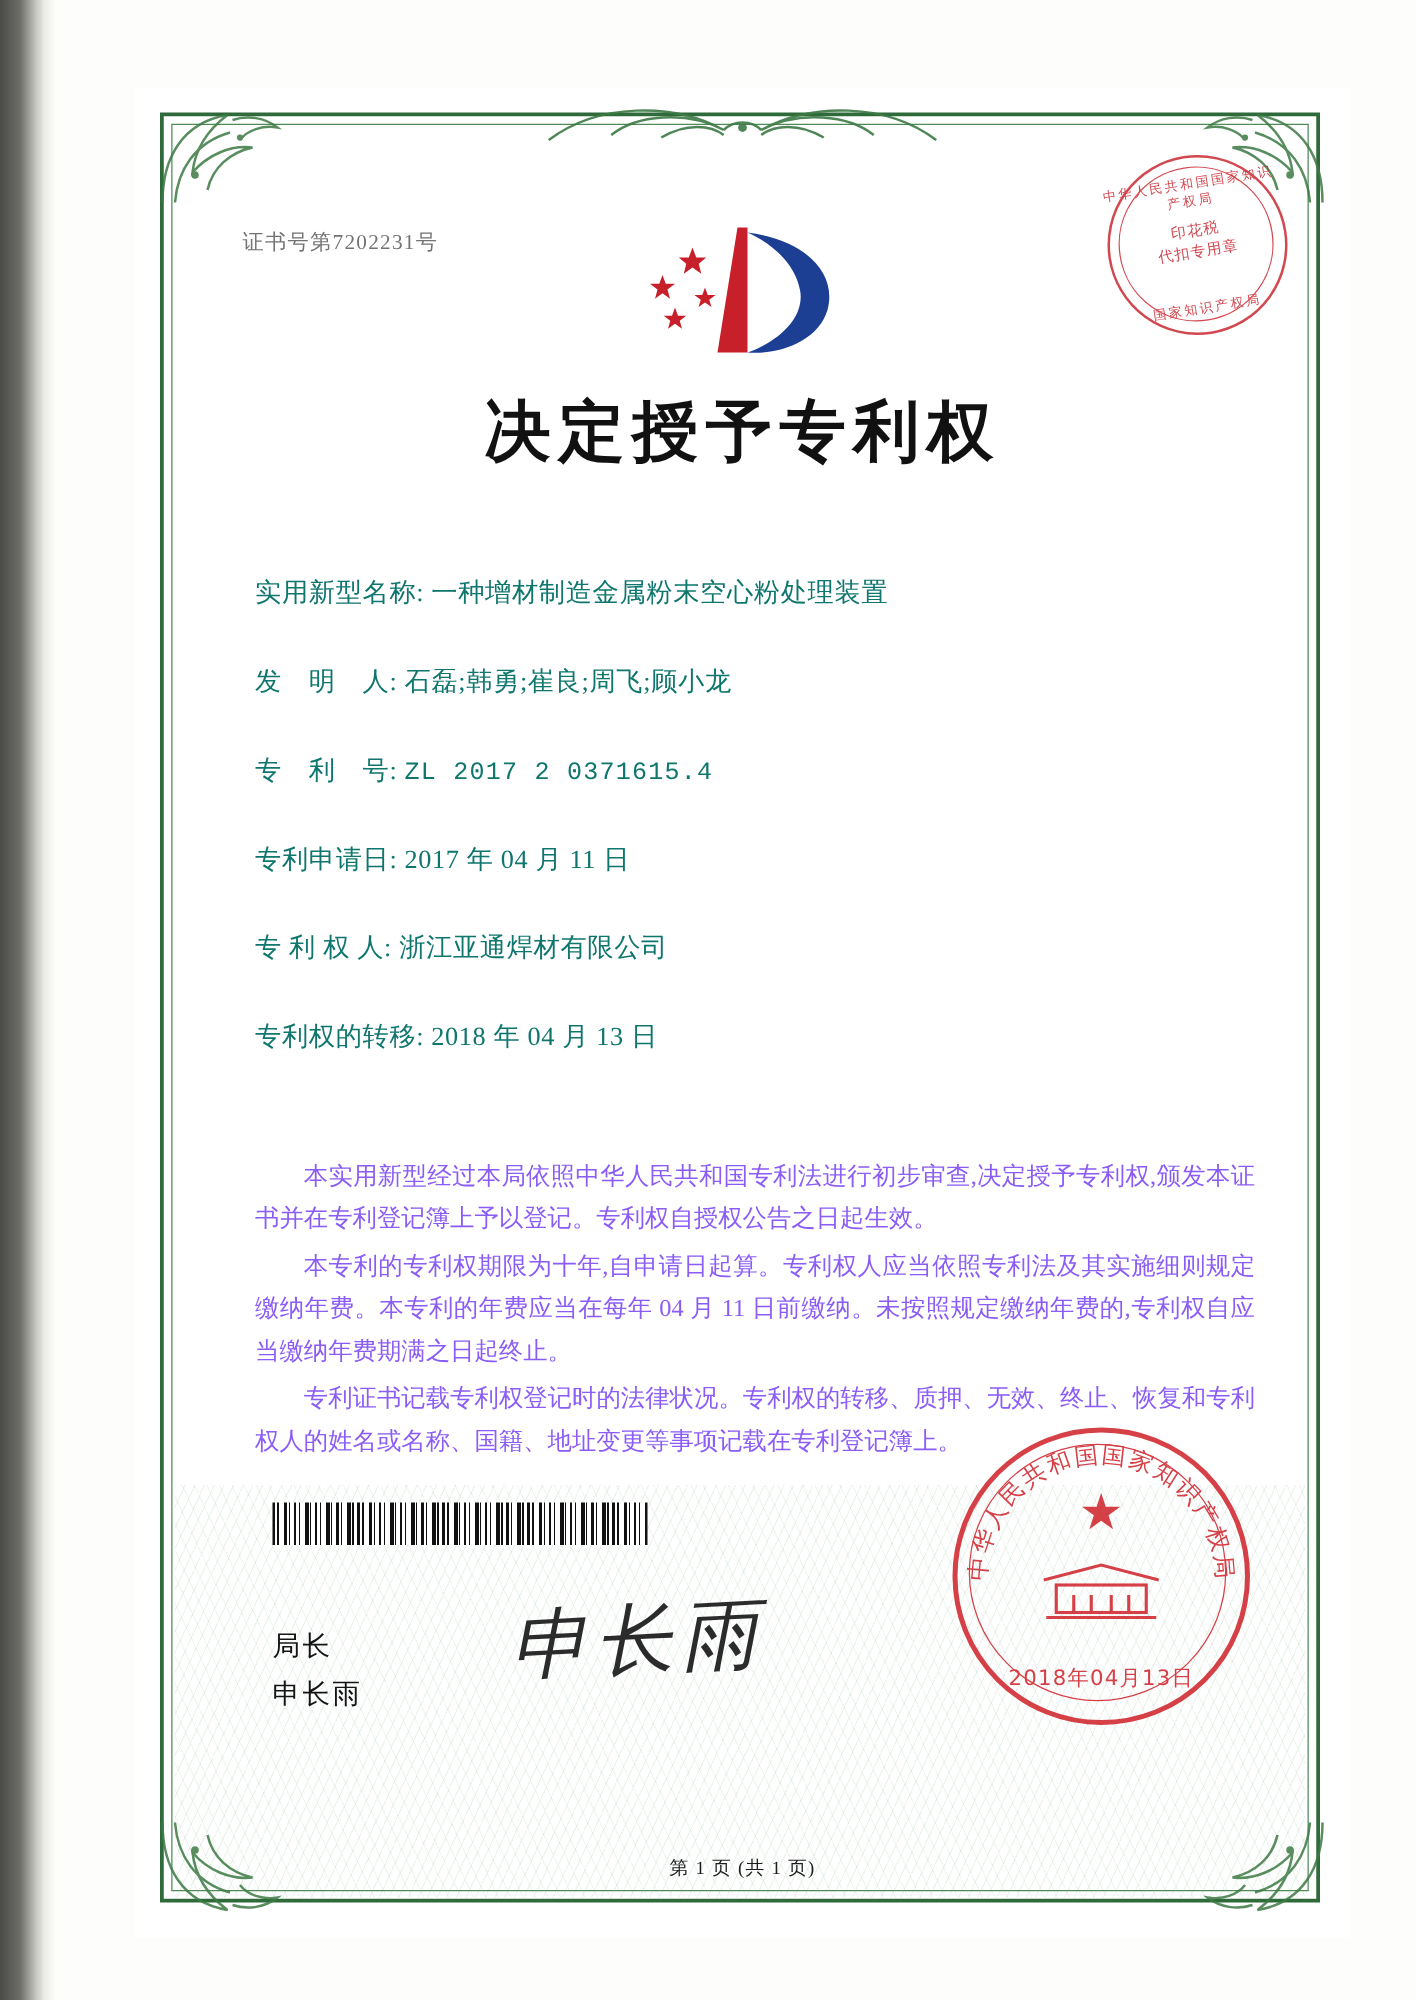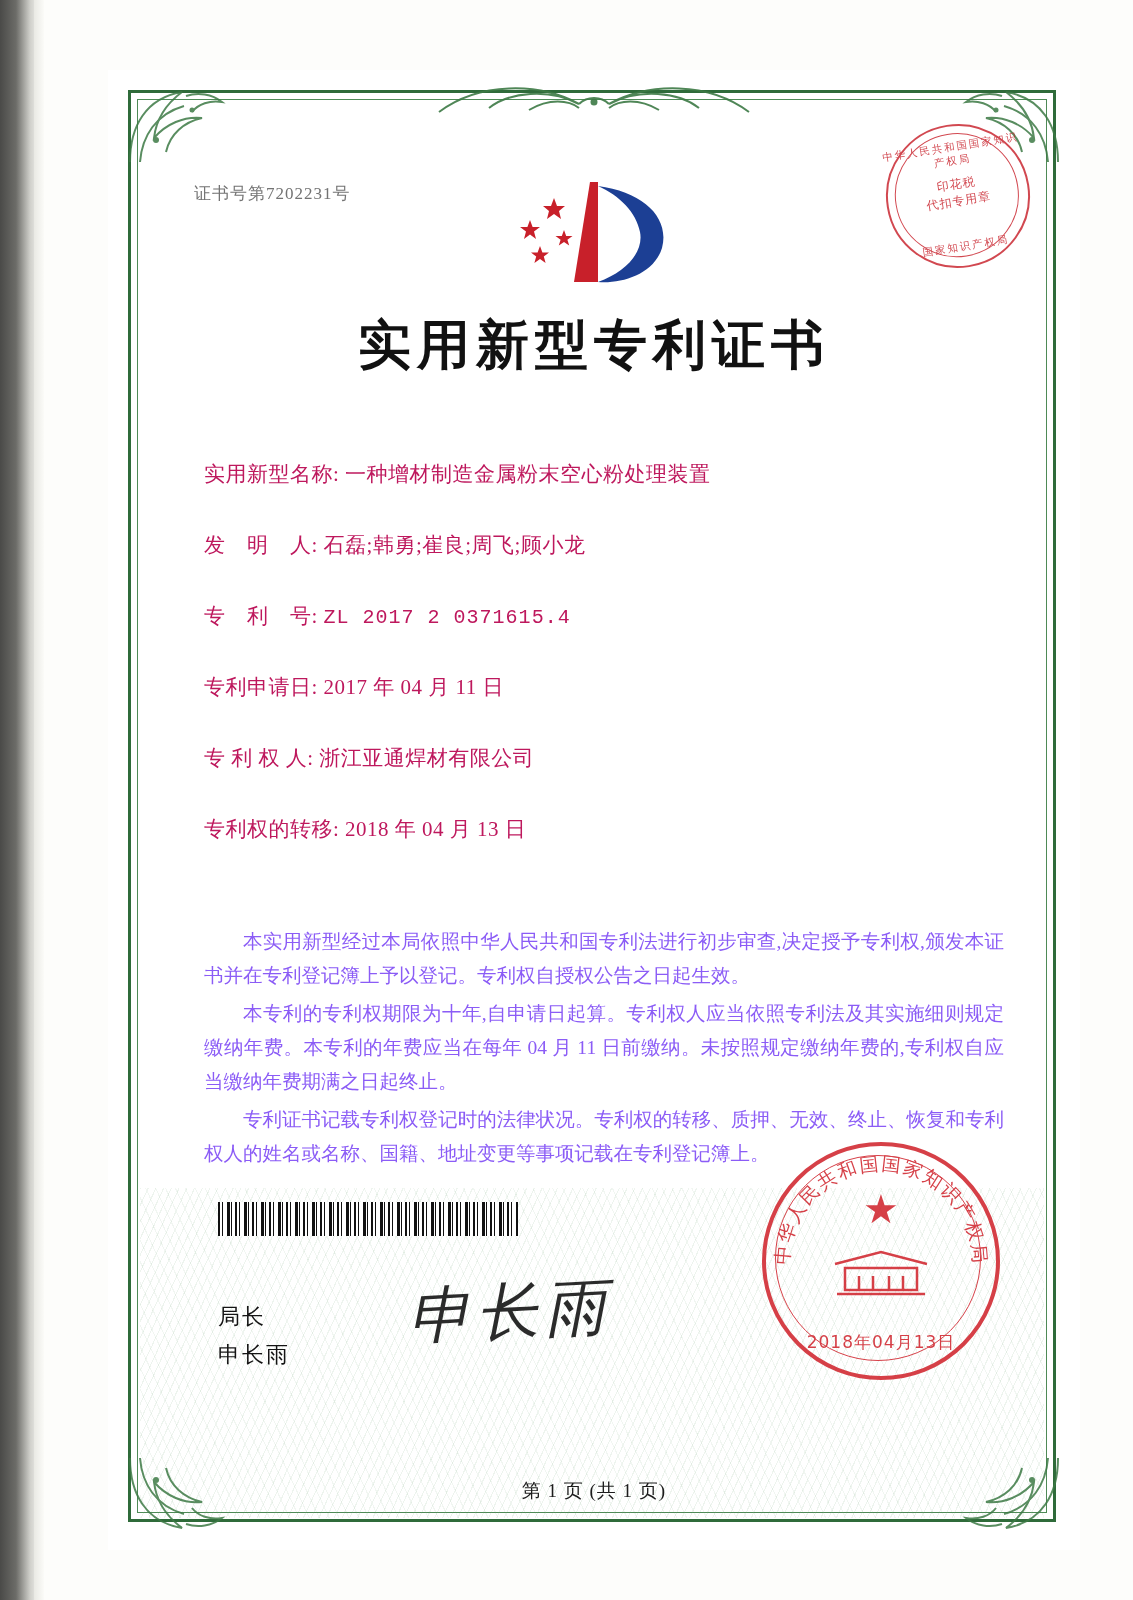--- a/index.html
+++ b/index.html
@@ -172,21 +172,21 @@
   }
 
   .fields {
     position: absolute;
     left: 96px;
     top: 390px;
     width: 790px;
   }
   .field {
     font-size: 21px;
-    color: #be185d;
+    color: #0f766e;
     margin-bottom: 43px;
     white-space: nowrap;
     letter-spacing: .5px;
   }
   .field .lab {
     display: inline-block;
   }
   .field .val {
     display: inline-block;
   }
@@ -305,21 +305,21 @@
     font-family: "DejaVu Sans", sans-serif;
     letter-spacing: 1px;
   }
 
   .page-footer {
     position: absolute;
     left: 0;
     bottom: 46px;
     width: 972px;
     text-align: center;
-    font-size: 19px;
+    font-size: 15px;
     color: #1c1c1c;
     letter-spacing: 1px;
   }
 </style>
 </head>
 <body>
 
 <div class="page">
 
   <div class="scan-edge"></div>
@@ -408,21 +408,21 @@
     <div class="seal-oval">
       <div class="ring"></div>
       <div class="arc-top">中华人民共和国国家知识产权局</div>
       <div class="mid">
         <div>印花税</div>
         <div>代扣专用章</div>
       </div>
       <div class="arc-bottom">国家知识产权局</div>
     </div>
 
-    <div class="title">实用新型专利证书</div>
+    <div class="title">决定授予专利权</div>
 
     <div class="fields">
       <div class="field">
         <span class="lab">实用新型名称:</span>
         <span class="val">一种增材制造金属粉末空心粉处理装置</span>
       </div>
       <div class="field">
         <span class="lab">发　明　人:</span>
         <span class="val">石磊;韩勇;崔良;周飞;顾小龙</span>
       </div>

